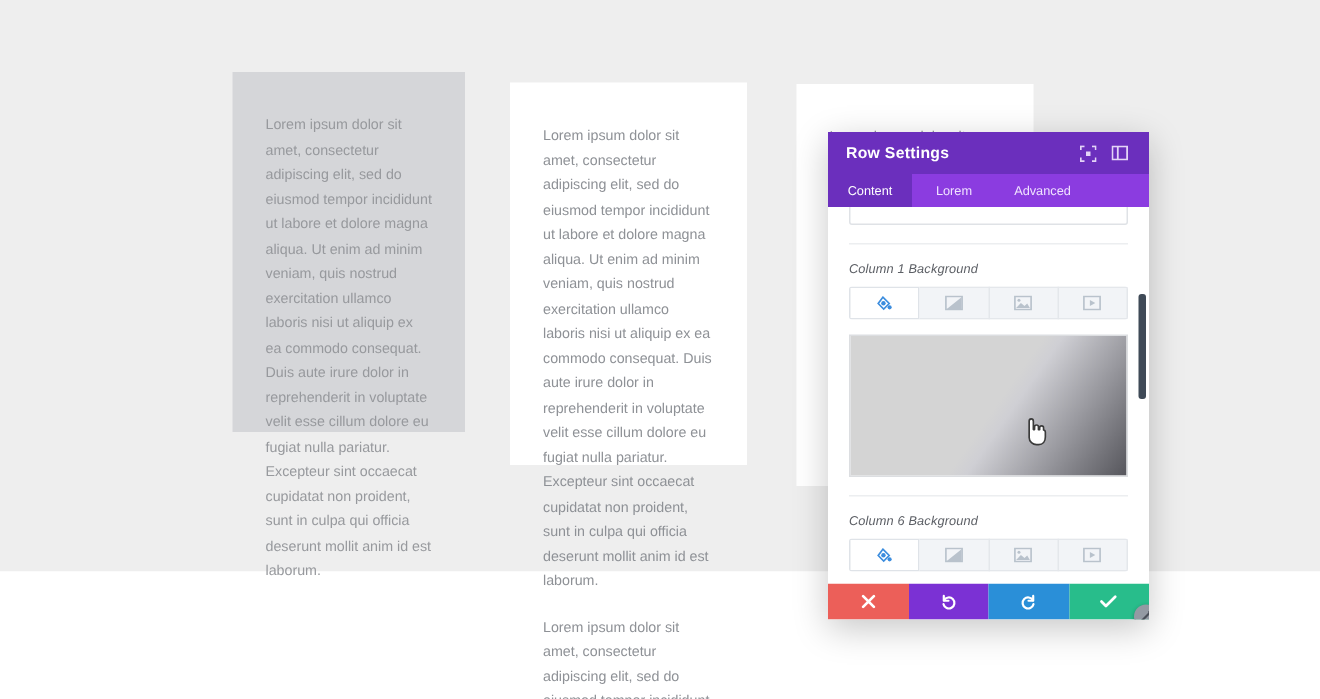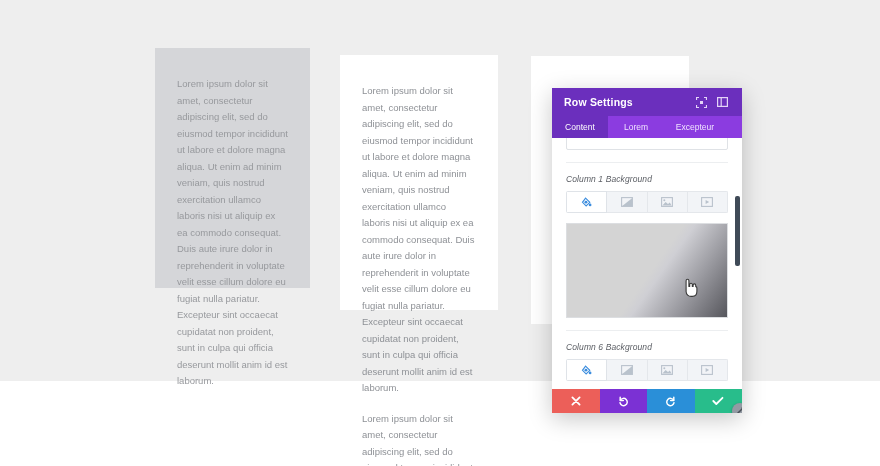--- a/index.html
+++ b/index.html
@@ -48,21 +48,21 @@
   }
   #col3 {
     left: 531px; top: 56px; width: 158px; height: 268px;
     background: #ffffff;
   }
 
   
   #modal {
     position: absolute;
     left: 552px; top: 88px;
-    width: 190px; height: 325px;
+    width: 214px; height: 325px;
     background: #ffffff;
     box-shadow: 0 6px 22px rgba(0,0,0,0.22);
     overflow: hidden;
     display: flex; flex-direction: column;
   }
   .modal-titlebar {
     height: 28px;
     background: #6b2fbd;
     display: flex; align-items: center;
     padding: 0 12px;
@@ -248,21 +248,21 @@
         <svg width="11" height="10" viewBox="0 0 11 10">
           <rect x="0.6" y="0.6" width="9.8" height="8.8" fill="none" stroke="#e4d4f7" stroke-width="1.2"></rect>
           <line x1="4.2" y1="0.6" x2="4.2" y2="9.4" stroke="#e4d4f7" stroke-width="1.2"></line>
         </svg>
       </div>
     </div>
 
     <div class="modal-tabs">
       <div class="modal-tab active" id="tab-content">Content</div>
       <div class="modal-tab" id="tab-design">Lorem</div>
-      <div class="modal-tab" id="tab-advanced">Excepteur</div>
+      <div class="modal-tab" id="tab-advanced">Advanced</div>
     </div>
 
     <div class="modal-body">
 
       <div class="cut-input"></div>
       <div class="divider"></div>
 
       <div class="field-label">Column 1 Background</div>
       <div class="bg-tabs">
         <div class="bg-tab active">

